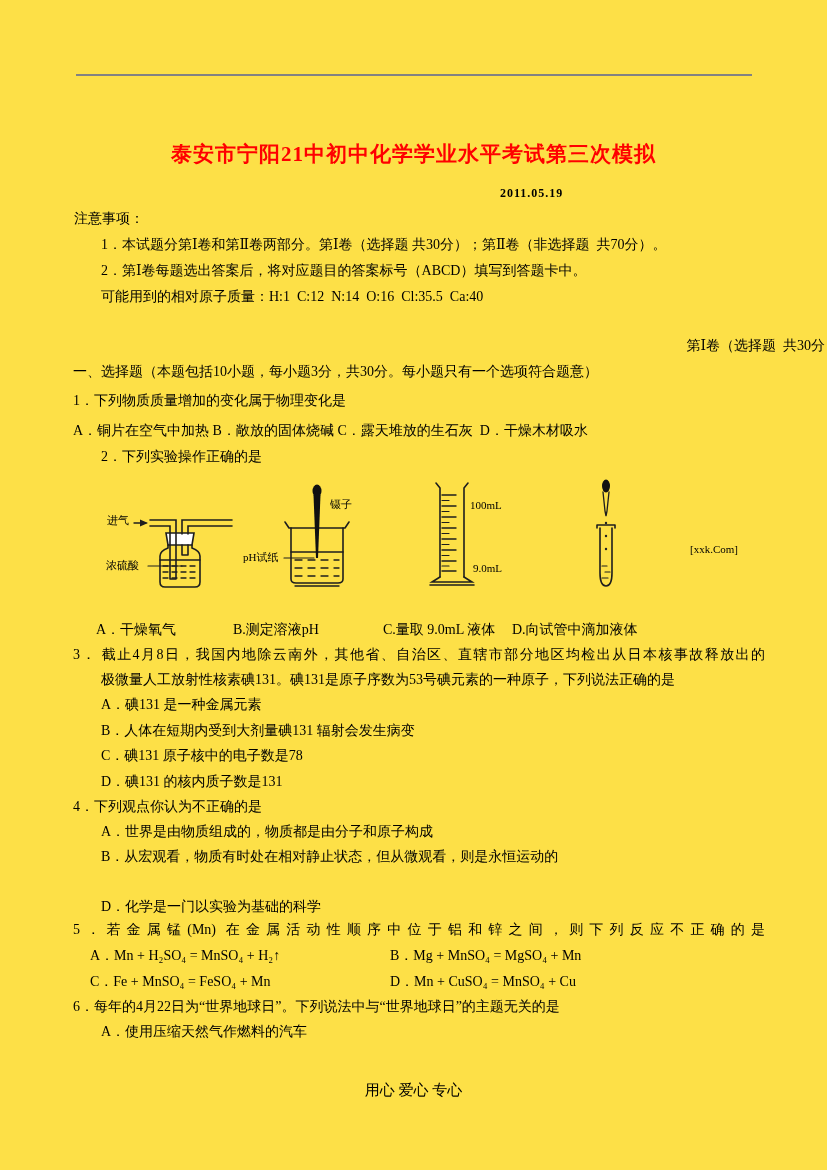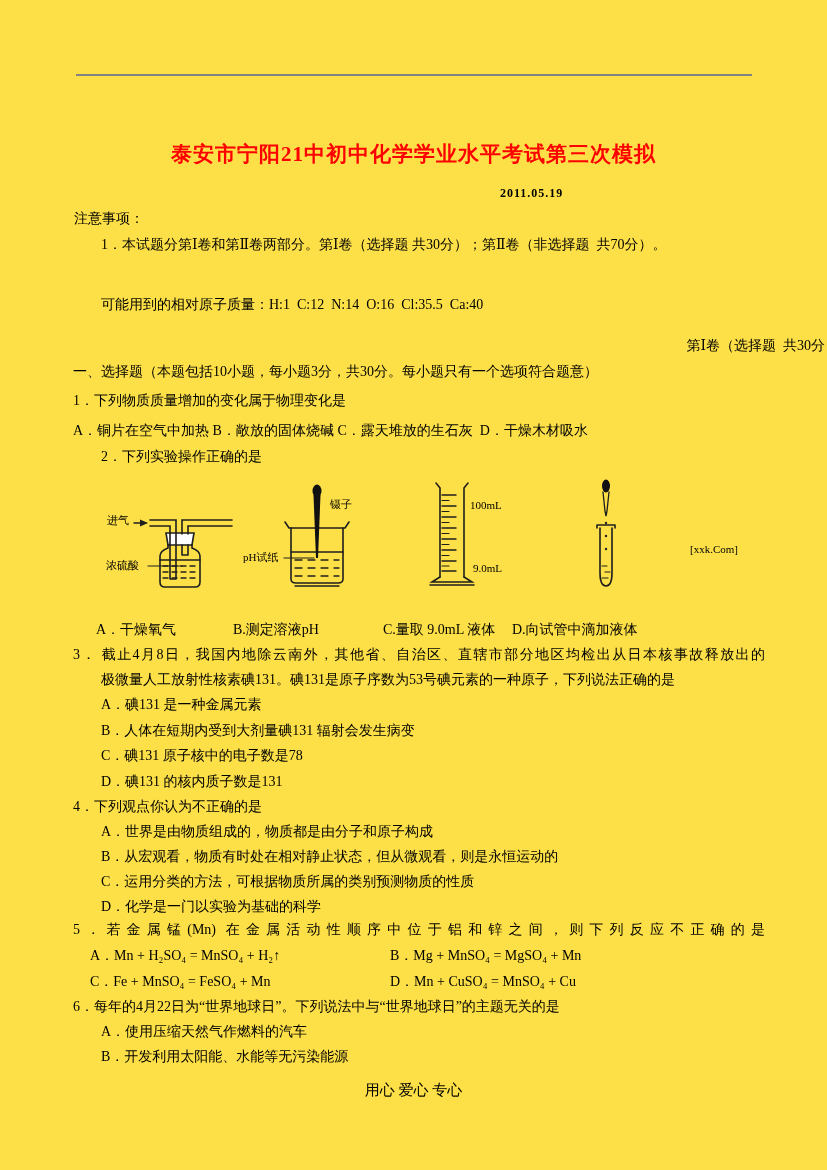--- a/index.html
+++ b/index.html
@@ -26,21 +26,22 @@
 
 <div id="page">
 
   <div class="rule"></div>
 
   <div class="title" style="color:#ff0000">泰安市宁阳21中初中化学学业水平考试第三次模拟</div>
   <div class="date">2011.05.19</div>
 
   <div class="ln" style="left:74px;top:209px">注意事项：</div>
   <div class="ln" style="left:101px;top:235px">1．本试题分第Ⅰ卷和第Ⅱ卷两部分。第Ⅰ卷（选择题 共30分）；第Ⅱ卷（非选择题  共70分）。</div>
-  <div class="ln" style="left:101px;top:295px">可能用到的相对原子质量：H:1  C:12  N:14  O:16  Cl:35.5  Ca:40</div>
+  <div class="ln" style="left:101px;top:261px">2．第Ⅰ卷每题选出答案后，将对应题目的答案标号（ABCD）填写到答题卡中。</div>
+  <div class="ln" style="left:101px;top:287px">可能用到的相对原子质量：H:1  C:12  N:14  O:16  Cl:35.5  Ca:40</div>
 
   <div class="ln center" style="top:336px">第Ⅰ卷（选择题  共30分）</div>
   <div class="ln" style="left:73px;top:362px">一、选择题（本题包括10小题，每小题3分，共30分。每小题只有一个选项符合题意）</div>
 
   <div class="ln" style="left:73px;top:391px">1．下列物质质量增加的变化属于物理变化是</div>
   <div class="ln" style="left:73px;top:421px">A．铜片在空气中加热 B．敞放的固体烧碱 C．露天堆放的生石灰  D．干燥木材吸水</div>
 
   <div class="ln" style="left:101px;top:447px">2．下列实验操作正确的是</div>
 
   <svg style="left:70px;top:478px" width="690" height="136" viewBox="0 0 690 136" fill="none" stroke="#1e1e1e" stroke-width="1.6" stroke-linecap="round">
@@ -103,32 +104,30 @@
   <div class="ln just" style="top:645px">3． 截止4月8日，我国内地除云南外，其他省、自治区、直辖市部分地区均检出从日本核事故释放出的</div>
   <div class="ln" style="left:101px;top:670px">极微量人工放射性核素碘131。碘131是原子序数为53号碘元素的一种原子，下列说法正确的是</div>
   <div class="ln" style="left:101px;top:695px">A．碘131 是一种金属元素</div>
   <div class="ln" style="left:101px;top:721px">B．人体在短期内受到大剂量碘131 辐射会发生病变</div>
   <div class="ln" style="left:101px;top:746px">C．碘131 原子核中的电子数是78</div>
   <div class="ln" style="left:101px;top:772px">D．碘131 的核内质子数是131</div>
 
   <div class="ln" style="left:73px;top:797px">4．下列观点你认为不正确的是</div>
   <div class="ln" style="left:101px;top:822px">A．世界是由物质组成的，物质都是由分子和原子构成</div>
   <div class="ln" style="left:101px;top:847px">B．从宏观看，物质有时处在相对静止状态，但从微观看，则是永恒运动的</div>
-  <div class="ln" style="left:101px;top:872px">C．运用分类的方法，可根据物质所属的类别预测物质的性质</div>
   <div class="ln" style="left:101px;top:897px">D．化学是一门以实验为基础的科学</div>
 
   <div class="ln just" style="top:920px">5．若金属锰(Mn) 在金属活动性顺序中位于铝和锌之间，则下列反应不正确的是</div>
   <div class="ln" style="left:390px;top:946px">B．Mg + MnSO₄ = MgSO₄ + Mn</div>
   <div class="ln" style="left:90px;top:946px">A．Mn + H₂SO₄ = MnSO₄ + H₂↑</div>
   <div class="ln" style="left:90px;top:972px">C．Fe + MnSO₄ = FeSO₄ + Mn</div>
   <div class="ln" style="left:390px;top:972px">D．Mn + CuSO₄ = MnSO₄ + Cu</div>
 
   <div class="ln" style="left:73px;top:997px">6．每年的4月22日为“世界地球日”。下列说法中与“世界地球日”的主题无关的是</div>
   <div class="ln" style="left:101px;top:1022px">A．使用压缩天然气作燃料的汽车</div>
-  <div class="ln" style="left:101px;top:1047px">B．开发利用太阳能、水能等无污染能源</div>
 
   <div class="footer">
     <span>用心</span>
     <span>爱心</span>
     <span>专心</span>
   </div>
 
 </div>
 
 </body></html>

